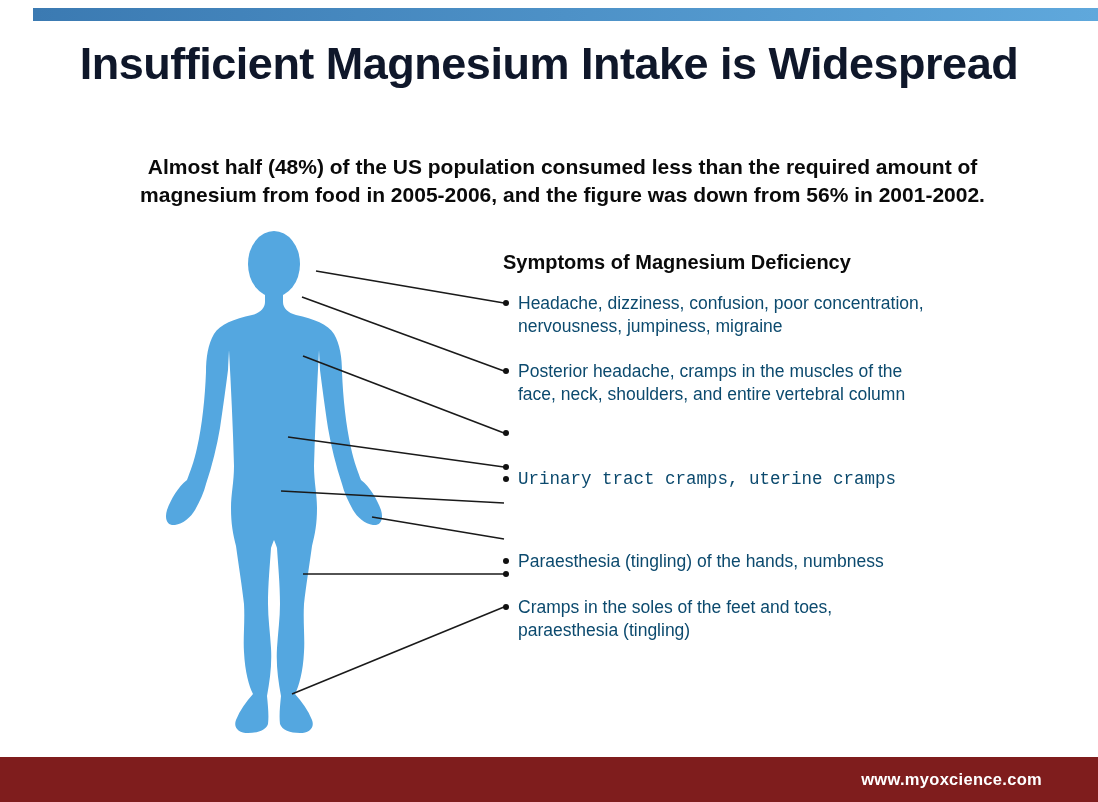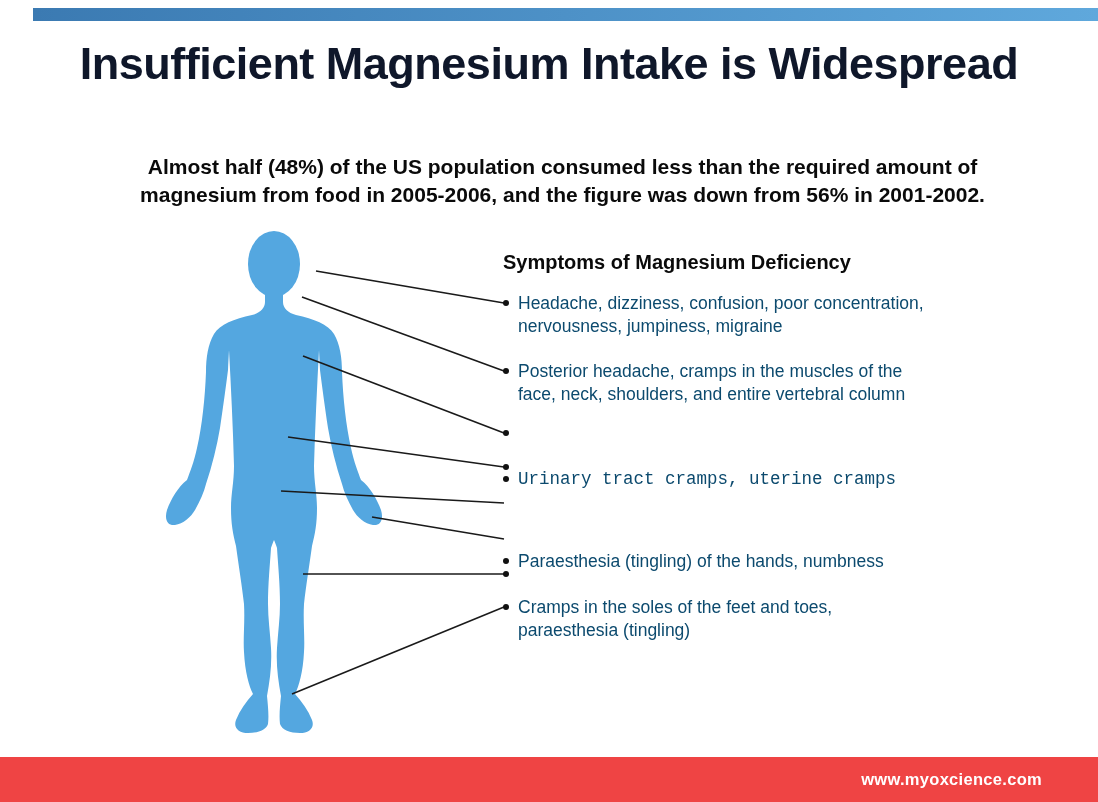--- a/index.html
+++ b/index.html
@@ -202,17 +202,17 @@
       <div class="symptom-item" style="top: 563px;">
         <span class="dot"></span>
       </div>
       <div class="symptom-item" style="top: 596px;">
         <span class="dot"></span>
         <span class="symptom-text">Cramps in the soles of the feet and toes,
 paraesthesia (tingling)</span>
       </div>
     </div>
 
-  <div class="footer-bar" style="background: #ef4444;">
+  <div class="footer-bar" style="background: #7f1d1d;">
     <span class="footer-text">www.myoxcience.com</span>
   </div>
 
 </div>
 
 </body></html>

